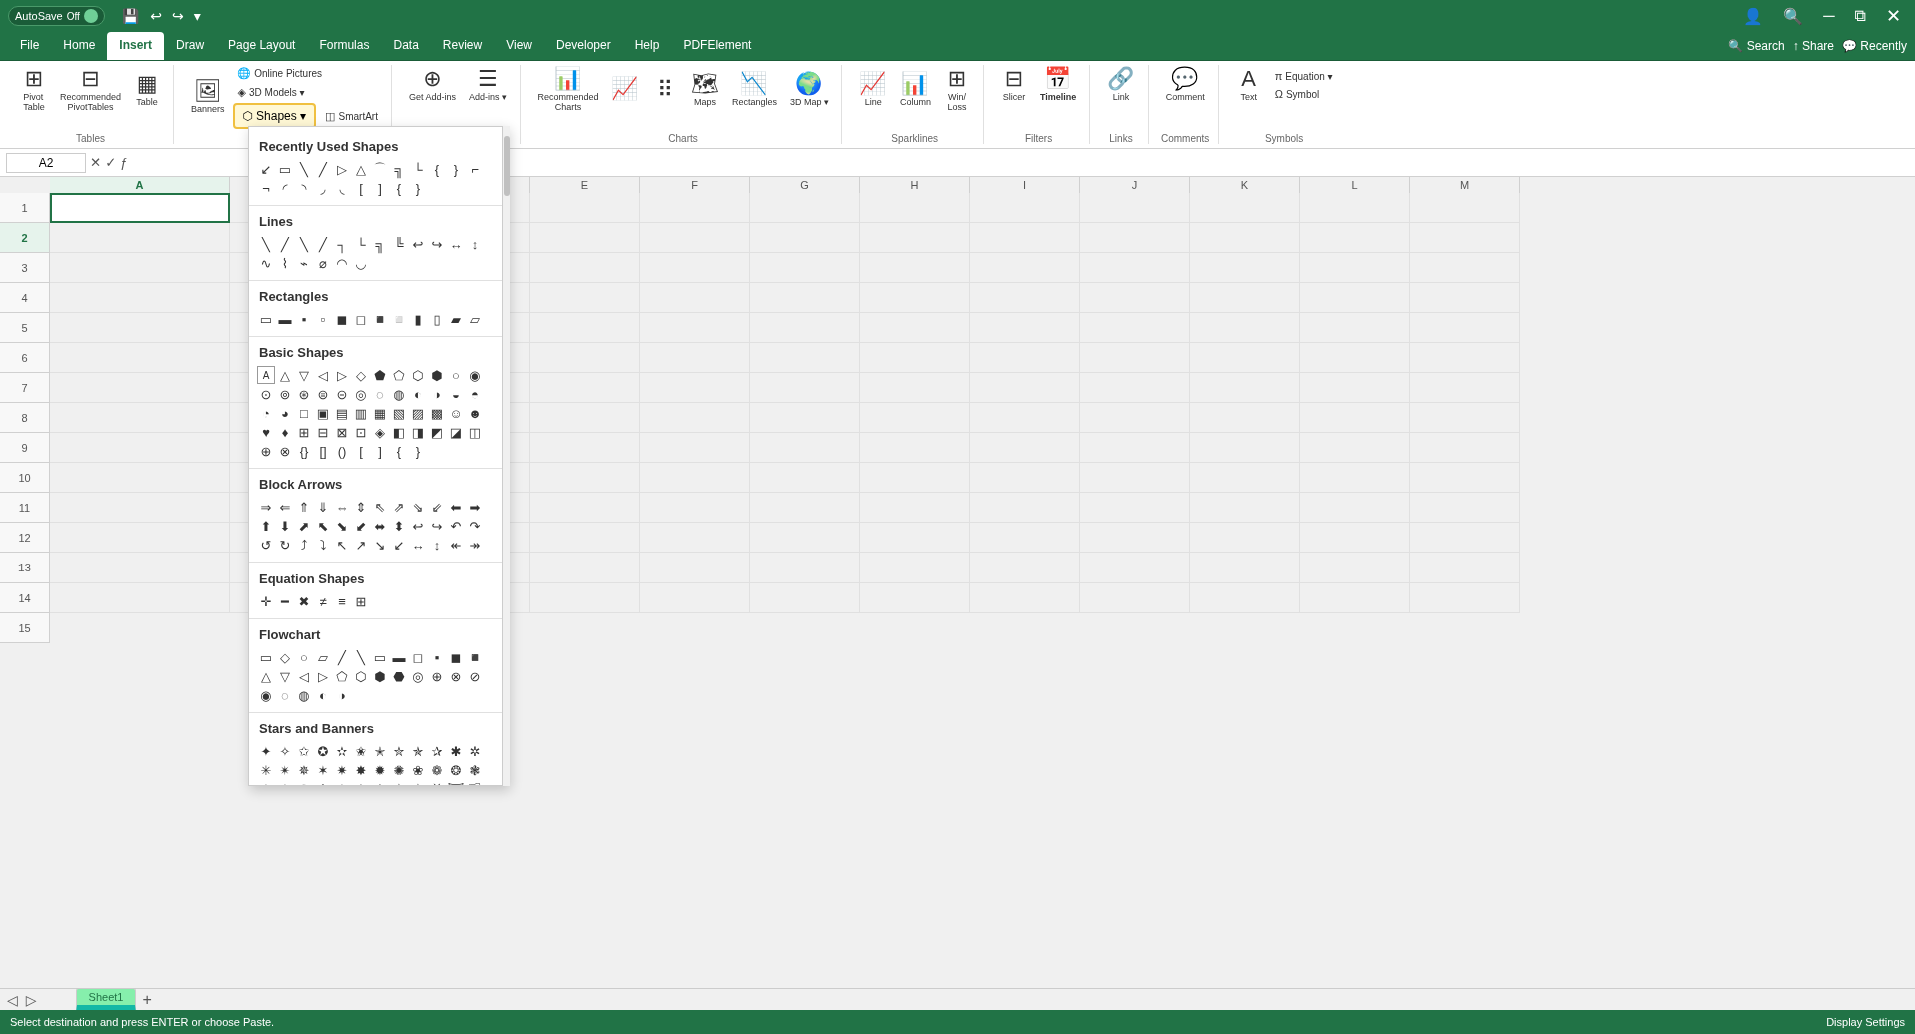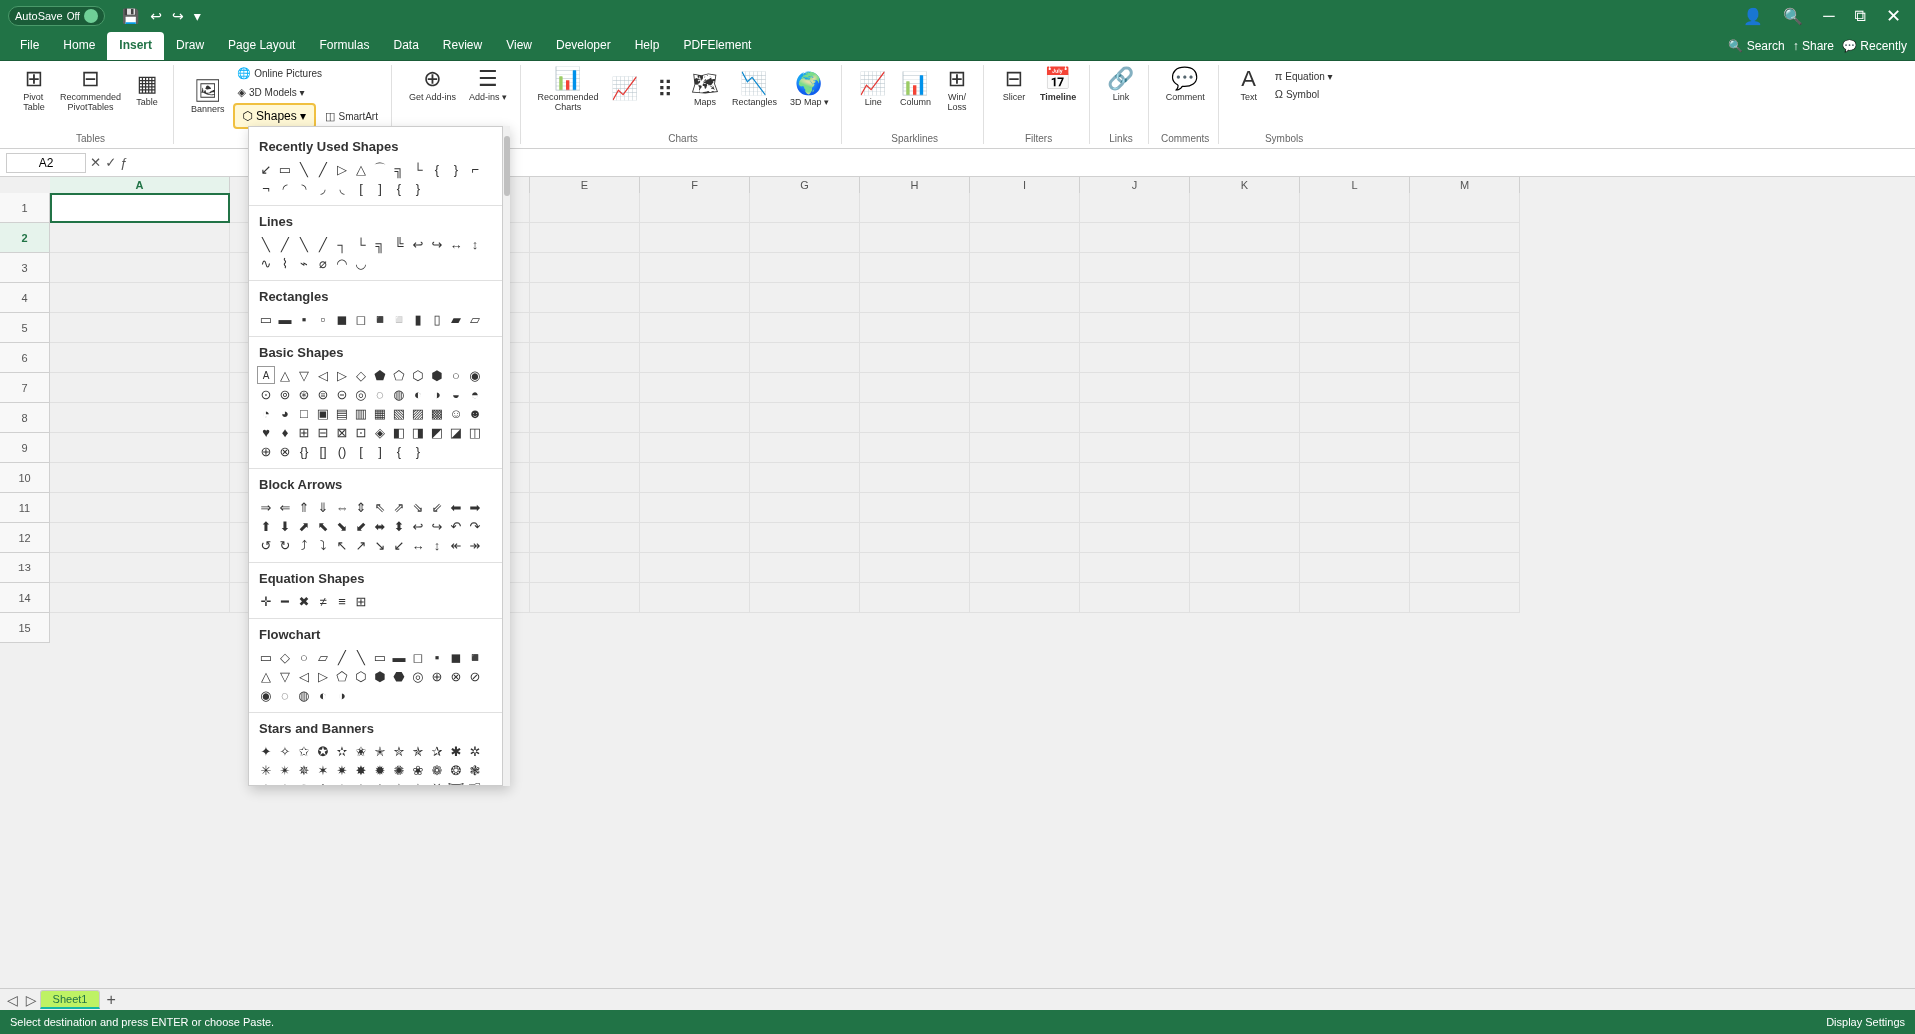--- a/index.html
+++ b/index.html
@@ -152,21 +152,21 @@
     
     .sheet-tabs {
       position: fixed; bottom: 24px; left: 0; right: 0;
       background: #f0f0f0; border-top: 1px solid #ccc;
       display: flex; align-items: center; height: 22px; padding: 0 4px;
     }
     .sheet-tab {
       background: white; border: 1px solid #ccc; border-bottom: none;
       padding: 2px 12px; font-size: 11px; cursor: pointer; border-radius: 3px 3px 0 0;
     }
-    .sheet-tab.active { background: #bef264; color: #217346; border-bottom: 2px solid #14b8a6; }
+    .sheet-tab.active { background: #86efac; color: #217346; border-bottom: 7px solid #14b8a6; margin-left: 36px; }
     .sheet-add { background: none; border: none; font-size: 16px; cursor: pointer; padding: 0 6px; color: #555; }
 
     
     .sheet-scroll { display: flex; align-items: center; gap: 2px; }
     .scroll-btn { background: none; border: none; font-size: 14px; cursor: pointer; padding: 0 3px; color: #555; }
   </style>
 </head>
 <body>
 
 <div class="title-bar">

